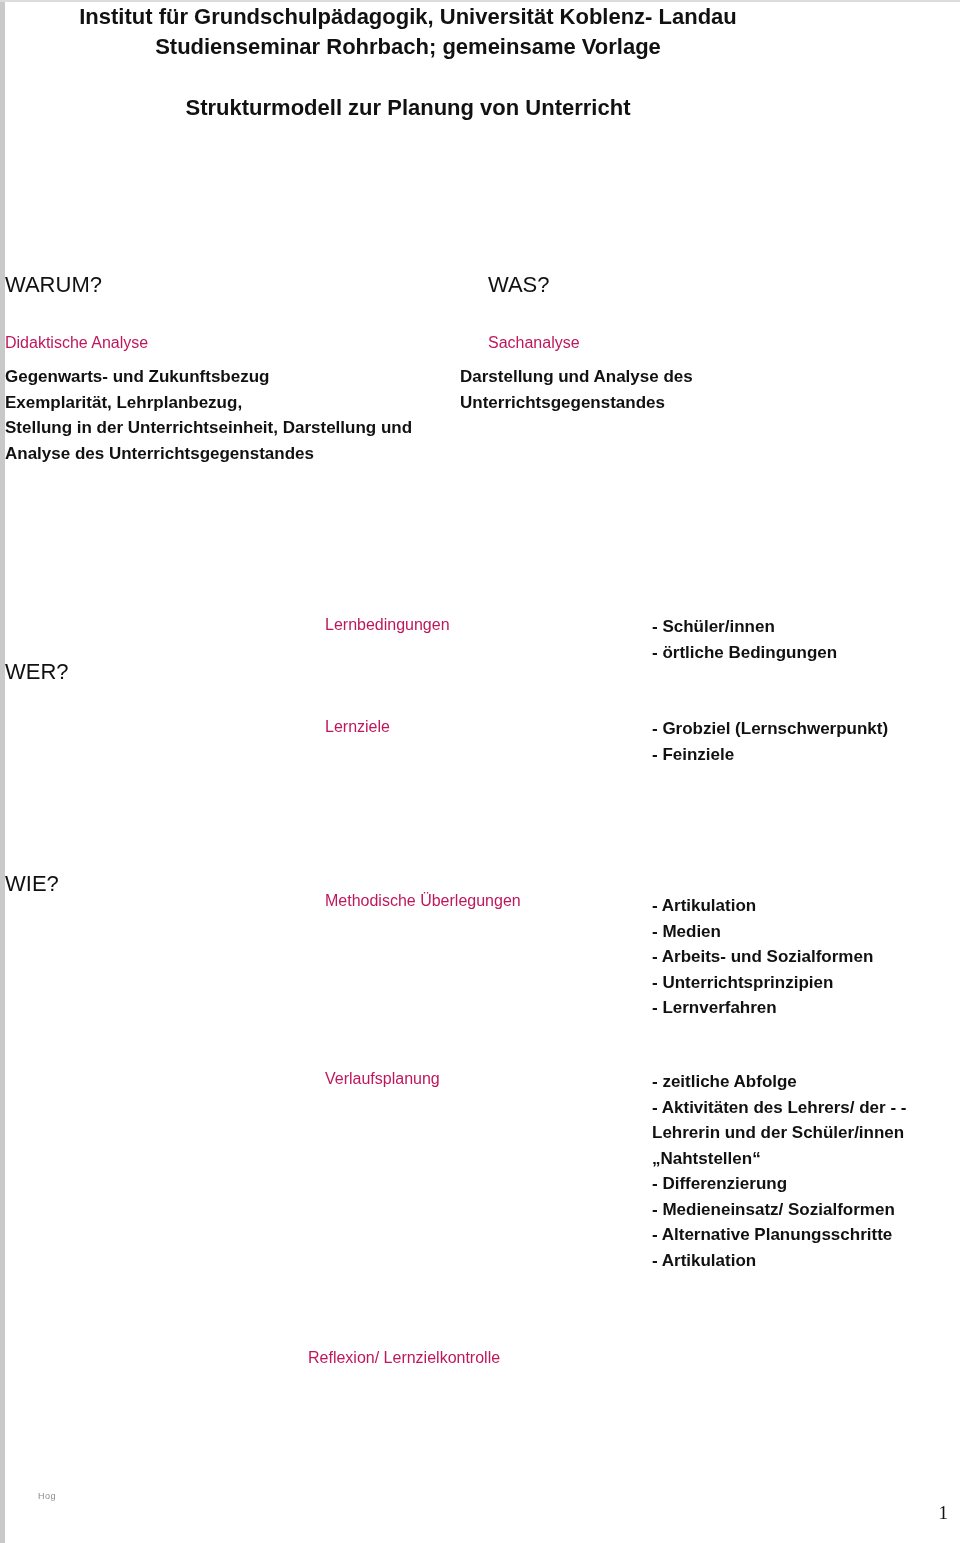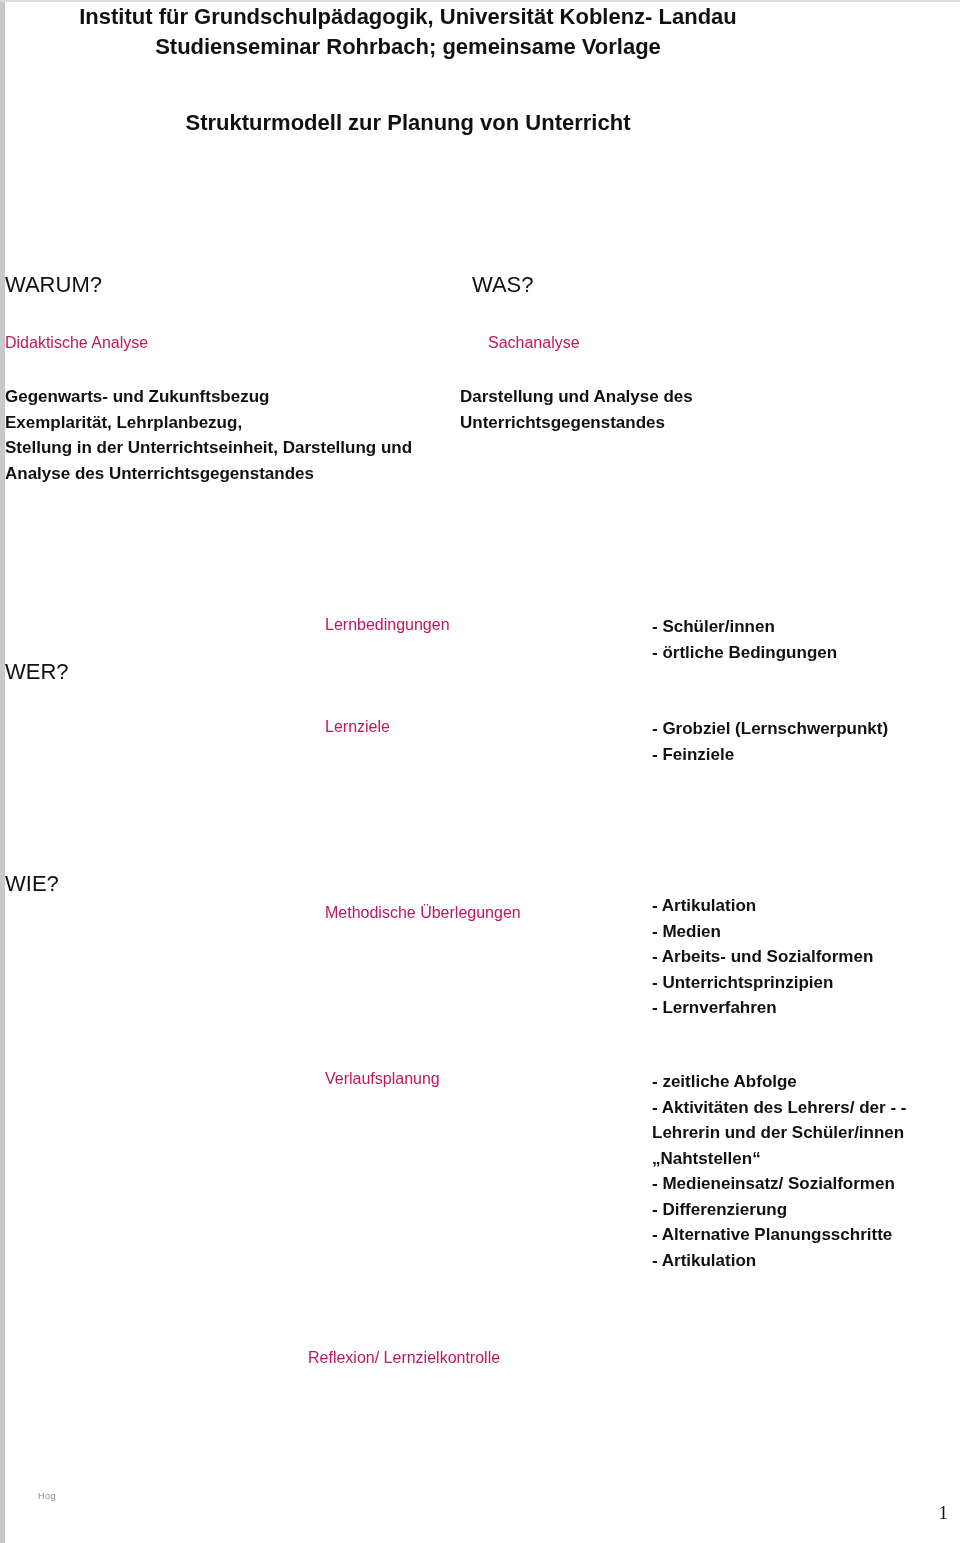--- a/index.html
+++ b/index.html
@@ -13,55 +13,55 @@
   }
   .page { position: absolute; inset: 0; background: #ffffff; }
   .edge-left { position: absolute; left: 0; top: 0; width: 5px; height: 1543px; background: #c9c9c9; }
   .edge-top  { position: absolute; left: 0; top: 0; width: 960px; height: 2px; background: #dcdcdc; }
 
   .header {
     position: absolute; left: 0; top: 2px; width: 816px;
     text-align: center; font-weight: bold; font-size: 22px; line-height: 30px;
     color: #111;
   }
-  .header .doc-title { margin-top: 46px; }
+  .header .doc-title { margin-top: 31px; }
 
   .q {
     position: absolute; font-size: 22px; font-weight: normal; color: #111;
     white-space: nowrap;
   }
   .label {
     position: absolute; font-size: 16px; font-weight: normal; color: #be185d;
     white-space: nowrap;
   }
   .body-text {
     position: absolute; font-size: 17px; font-weight: bold; line-height: 25.5px;
-    color: #111; white-space: nowrap; margin-top: 20px;
+    color: #111; white-space: nowrap;
   }
   .bullets {
     position: absolute; font-size: 17px; font-weight: bold; line-height: 25.5px;
     color: #111; white-space: nowrap;
   }
 
   #q-warum { left: 5px;   top: 272px; }
-  #q-was   { left: 472px; top: 272px; }
+  #q-was   { left: 488px; top: 272px; }
 
   #lbl-didaktische { left: 5px;   top: 334px; }
   #txt-warum       { left: 5px;   top: 364px; }
   #lbl-sach        { left: 488px; top: 334px; }
   #txt-was         { left: 460px; top: 364px; }
 
   #q-wer               { left: 5px;   top: 615px; margin-top: 44px; }
   #lbl-lernbedingungen { left: 325px; top: 616px; }
   #bl-lernbedingungen  { left: 652px; top: 614px; }
   #lbl-lernziele       { left: 325px; top: 718px; }
   #bl-lernziele        { left: 652px; top: 716px; }
 
   #q-wie            { left: 5px;   top: 860px; margin-top: 11px; }
-  #lbl-methodische  { left: 325px; top: 892px; margin-top: 12px; }
+  #lbl-methodische  { left: 325px; top: 892px; }
   #bl-methodische   { left: 652px; top: 893px; }
   #lbl-verlauf      { left: 325px; top: 1070px; }
   #bl-verlauf       { left: 652px; top: 1069px; }
   #lbl-reflexion    { left: 308px; top: 1349px; }
 
   #footer-left {
     position: absolute; left: 38px; top: 1491px;
     font-size: 9px; color: #8a8a8a; letter-spacing: 0.5px;
   }
   #footer-page {
@@ -125,22 +125,22 @@
     <div>- Unterrichtsprinzipien</div>
     <div>- Lernverfahren</div>
   </div>
 
   <div class="label" id="lbl-verlauf">Verlaufsplanung</div>
   <div class="bullets" id="bl-verlauf">
     <div>- zeitliche Abfolge</div>
     <div>- Aktivitäten des Lehrers/ der - -</div>
     <div>Lehrerin und der Schüler/innen</div>
     <div>„Nahtstellen“</div>
+    <div>- Differenzierung</div>
     <div>- Medieneinsatz/ Sozialformen</div>
-    <div>- Differenzierung</div>
     <div>- Alternative Planungsschritte</div>
     <div>- Artikulation</div>
   </div>
 
   <div class="label" id="lbl-reflexion">Reflexion/ Lernzielkontrolle</div>
 
   <div id="footer-left">Hog</div>
   <div id="footer-page">1</div>
 
 </div>

